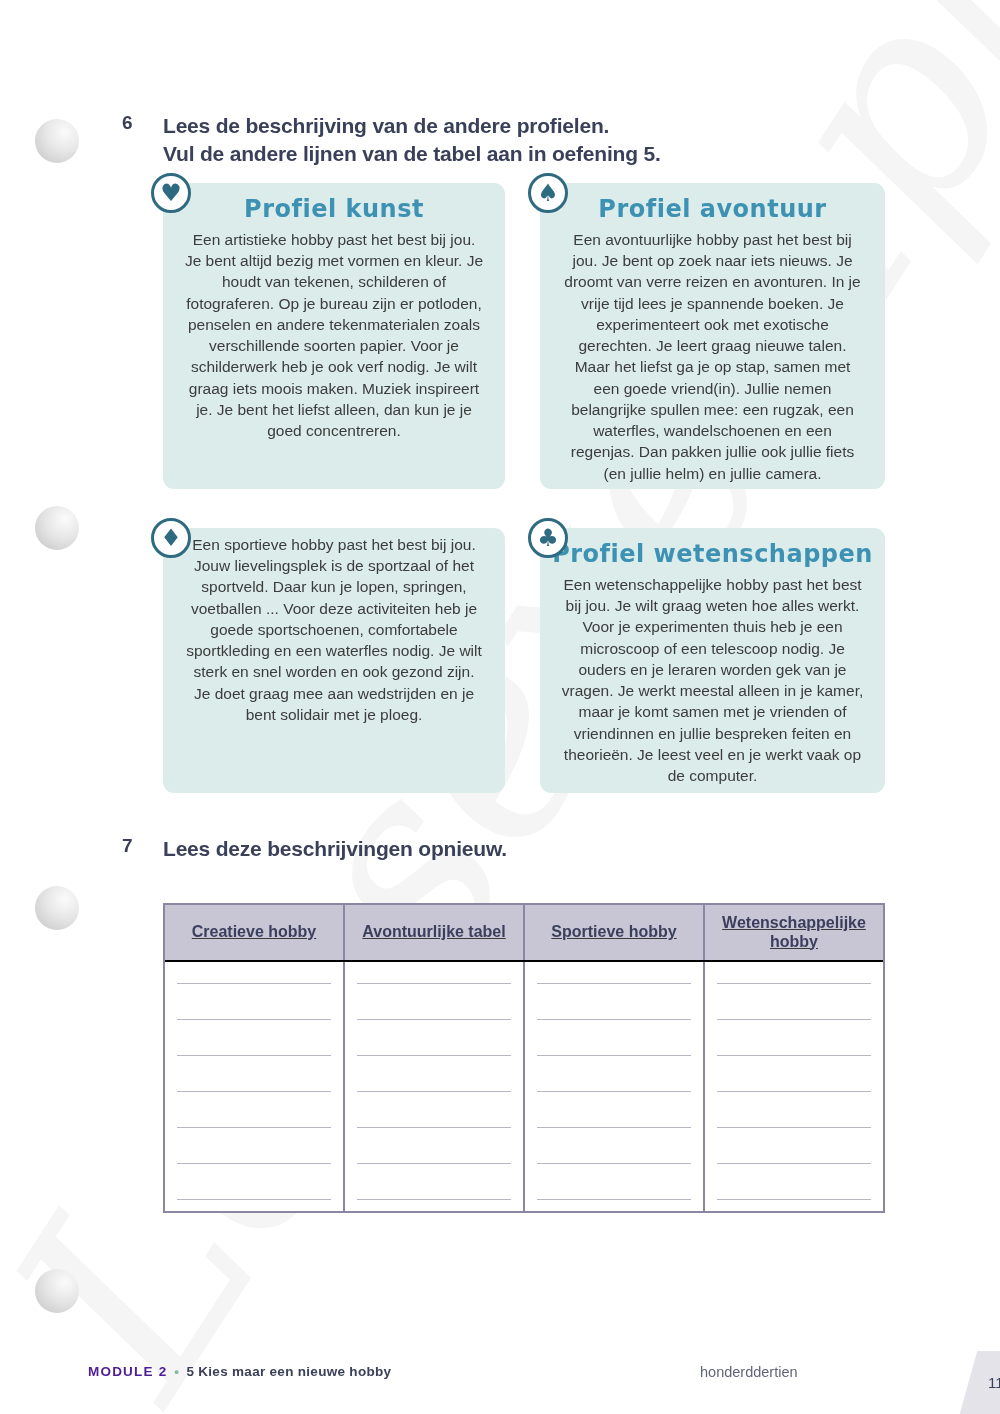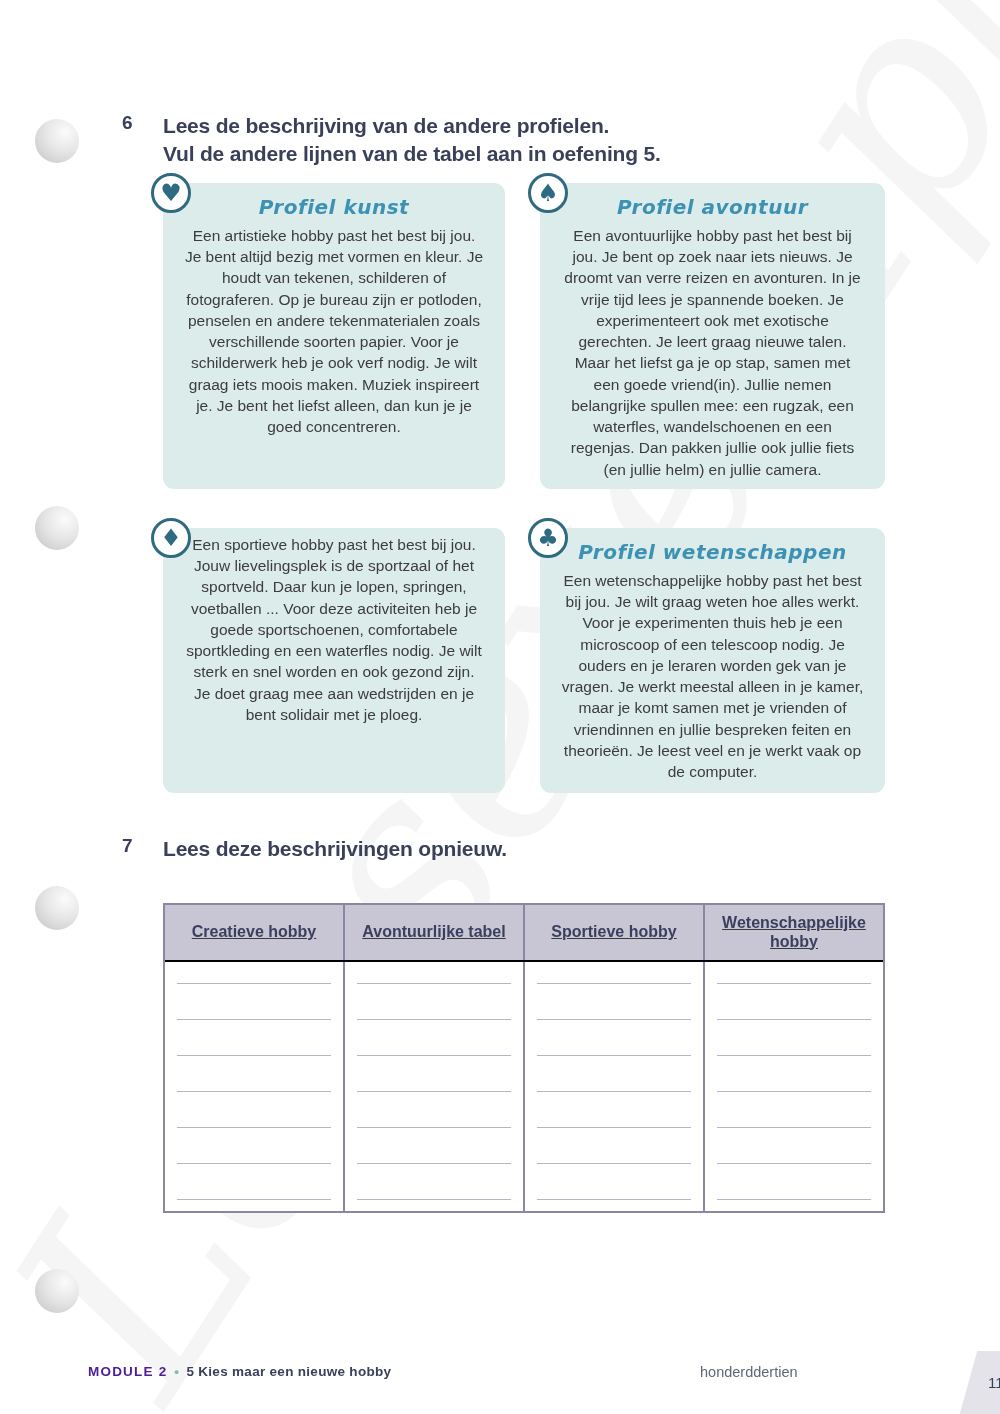--- a/index.html
+++ b/index.html
@@ -52,22 +52,22 @@
     position:absolute; left:-12px; top:-10px; width:40px; height:40px;
     background:#ffffff; border:3px solid #2e6a80; border-radius:50%;
     display:flex; align-items:center; justify-content:center;
   }
   .card .badge .glyph {
     color:#2e6a80; font-size:24px; line-height:1;
     font-family:"DejaVu Sans", sans-serif;
   }
   .card .title {
     margin-top:12px; text-align:center;
-    font-family:"DejaVu Sans", sans-serif; font-style:italic; font-weight:bold;
-    font-size:20px; letter-spacing:0.5px; color:#3d92b4;
+    font-family:"DejaVu Sans", sans-serif; font-weight:bold;
+    font-size:24px; letter-spacing:0.5px; color:#3d92b4;
   }
   .card .body {
     margin-top:6px; padding:0 21px; text-align:center;
     font-size:15.5px; line-height:1.37; color:#3c3c3c;
   }
 
   
   .mtable {
     position:absolute; left:163px; top:903px; width:722px; height:310px;
     border:2px solid #8a87a3; background:#ffffff;

